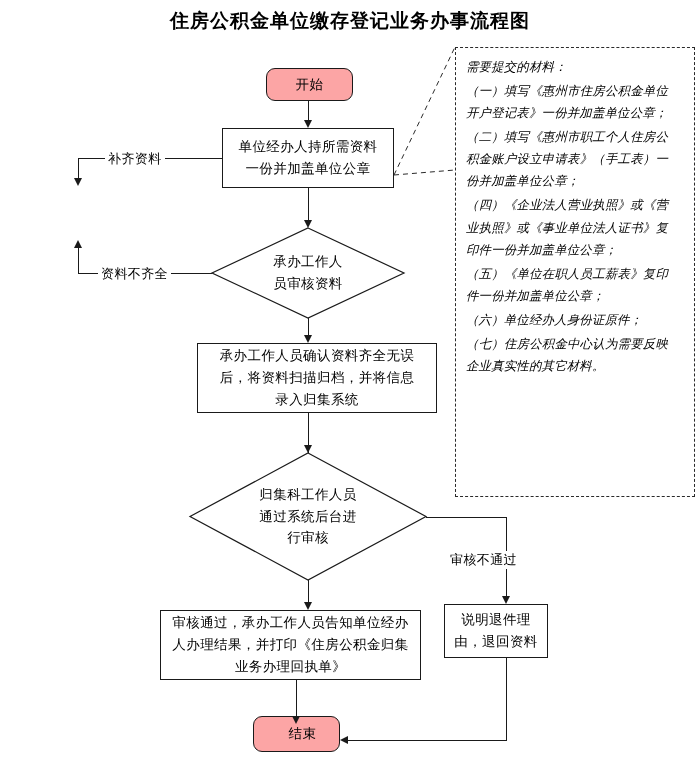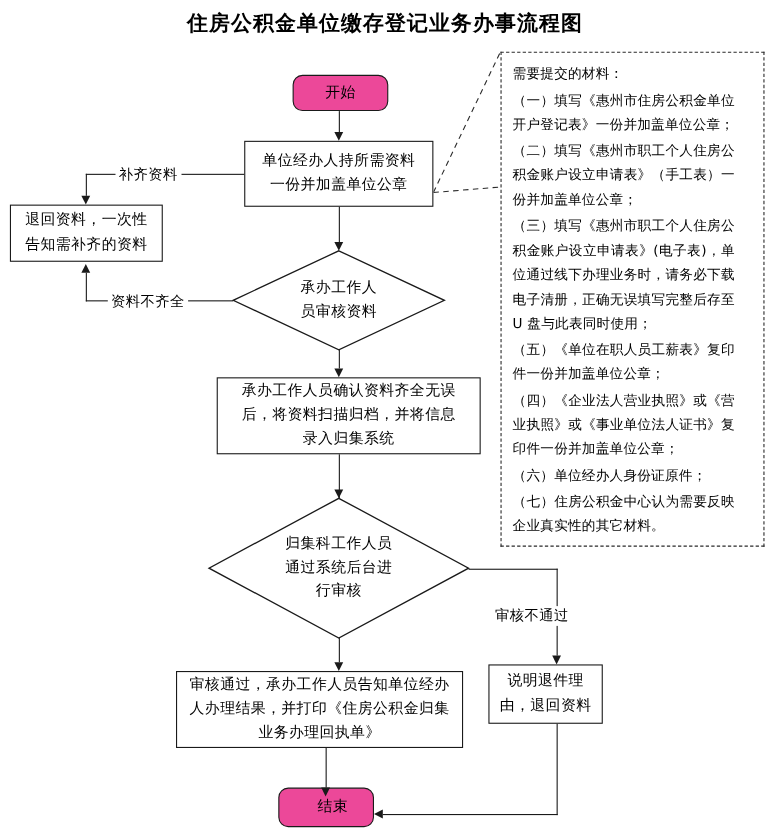--- a/index.html
+++ b/index.html
@@ -25,21 +25,21 @@
     position:absolute;
     box-sizing:border-box;
     display:flex;align-items:center;justify-content:center;
     text-align:center;
     font-size:13.5px;
     line-height:1.62;
     letter-spacing:0.4px;
     white-space:pre-line;
   }
   .rect{border:1px solid #1a1a1a;background:#fff;}
-  .term{border:1px solid #1a1a1a;border-radius:9px;background:#ec4899;}
+  .term{border:1px solid #1a1a1a;border-radius:9px;background:#fca5a5;}
 
   
   .diamond{position:absolute;}
   .diamond svg{position:absolute;left:0;top:0;overflow:visible;}
   .diamond .dtext{
     position:absolute;left:0;top:0;width:100%;height:100%;
     display:flex;align-items:center;justify-content:center;
     text-align:center;font-size:13.5px;line-height:1.62;
     letter-spacing:0.4px;white-space:pre-line;
   }
@@ -72,54 +72,52 @@
     padding:8px 10px 0 10px;
     background:#fff;
   }
   .callout p{
     margin:0 16px 2px 0;
     font-size:12.4px;
     line-height:1.78;
     letter-spacing:0.2px;
     text-align:justify;
     text-justify:inter-ideograph;
+    font-style:italic;
   }
   .callout p.ind{text-indent:0;}
   .leader{position:absolute;left:0;top:0;overflow:visible;}
 </style>
 </head>
 <body>
 
 <div id="stage">
 
   <div class="title">住房公积金单位缴存登记业务办事流程图</div>
 
   <div class="callout">
     <p>需要提交的材料：</p>
     <p class="ind">（一）填写《惠州市住房公积金单位开户登记表》一份并加盖单位公章；</p>
     <p class="ind">（二）填写《惠州市职工个人住房公积金账户设立申请表》（手工表）一份并加盖单位公章；</p>
-    <p class="ind">（三）填写《惠州市职工个人住房公积金账户设立申请表》(电子表)，单位通过线下办理业务时，请务必下载电子清册，正确无误填写完整后存至 U 盘与此表同时使用；</p>
+    <p class="ind">（四）《企业法人营业执照》或《营业执照》或《事业单位法人证书》复印件一份并加盖单位公章；</p>
     <p class="ind">（五）《单位在职人员工薪表》复印件一份并加盖单位公章；</p>
-    <p class="ind">（四）《企业法人营业执照》或《营业执照》或《事业单位法人证书》复印件一份并加盖单位公章；</p>
     <p class="ind">（六）单位经办人身份证原件；</p>
     <p class="ind">（七）住房公积金中心认为需要反映企业真实性的其它材料。</p>
   </div>
 
   <svg class="leader" width="700" height="764">
     <line x1="394" y1="175" x2="455" y2="47" stroke="#2a2a2a" stroke-width="1" stroke-dasharray="5,4"></line>
     <line x1="394" y1="175" x2="455" y2="170" stroke="#2a2a2a" stroke-width="1" stroke-dasharray="5,4"></line>
   </svg>
 
   <div class="node term" style="left:266px;top:68px;width:87px;height:33px;">开始</div>
 
   <div class="node rect" style="left:222px;top:128px;width:172px;height:60px;">单位经办人持所需资料
 一份并加盖单位公章</div>
 
-  <div class="node rect" style="left:9px;top:186px;width:139px;height:52px;">退回资料，一次性
-告知需补齐的资料</div>
 
   <div class="diamond" style="left:212px;top:228px;width:192px;height:90px;">
     <svg width="192" height="90" viewBox="0 0 192 90">
       <polygon points="96,0 192,45 96,90 0,45" fill="#ffffff" stroke="#1a1a1a" stroke-width="1.2"></polygon>
     </svg>
     <div class="dtext">承办工作人
 员审核资料</div>
   </div>
 
   <div class="node rect" style="left:197px;top:343px;width:240px;height:70px;">承办工作人员确认资料齐全无误

